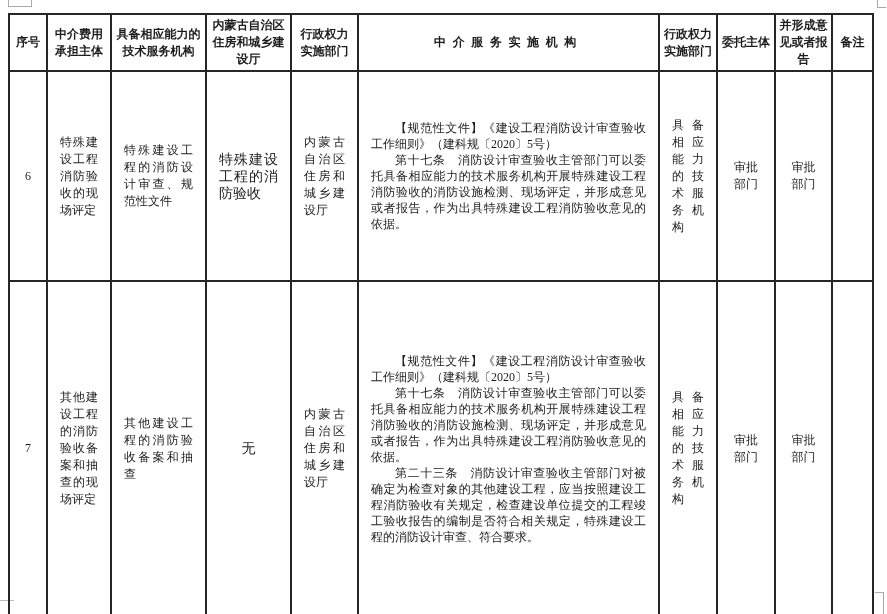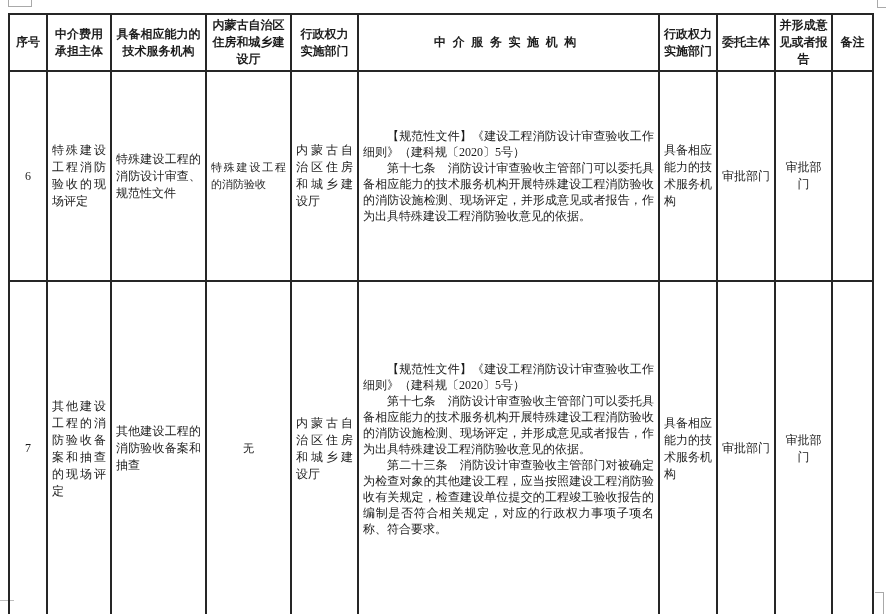--- a/index.html
+++ b/index.html
@@ -1,35 +1,35 @@
 <!DOCTYPE html>
 <html><head>
 <meta charset="utf-8">
 <style>
   html,body{margin:0;padding:0;background:#ffffff;}
   .page{position:relative;width:887px;height:614px;background:#ffffff;overflow:hidden;
         font-family:"Liberation Serif","DejaVu Serif",serif;color:#1c1c1c;}
   table.doc{position:absolute;left:8px;top:13px;border-collapse:collapse;table-layout:fixed;
         width:864px;}
   table.doc th,table.doc td{border:2px solid #262626;vertical-align:middle;overflow:hidden;
-        padding:2px 4px;box-sizing:border-box;}
+        padding:2px 12px;box-sizing:border-box;}
   
   table.doc th{font-family:"Liberation Sans","DejaVu Sans",sans-serif;font-weight:bold;
         font-size:12px;line-height:17px;text-align:center;word-break:break-all;padding:2px 3px;}
   th.h-basis span{letter-spacing:0.55em;white-space:nowrap;}
   tr.header-row{height:45px;}
   tr.row-6{height:210px;}
   tr.row-7{height:335px;}
   
   td{font-size:12px;line-height:17px;}
   td.c-seq{text-align:center;}
   td.c-name{text-align:justify;text-justify:inter-character;word-break:break-all;padding:2px 4px;}
   td.c-main{text-align:justify;text-justify:inter-character;word-break:break-all;padding:2px 3px;}
   td.c-sub{text-align:justify;text-justify:inter-character;word-break:break-all;
-        font-size:11px;padding:2px 1px;}
+        font-size:14px;padding:2px 1px;}
   td.c-sub.center{text-align:center;}
   td.c-dept{text-align:justify;text-justify:inter-character;word-break:break-all;padding:2px 4px;}
   td.c-basis{font-size:12px;line-height:16px;padding:2px 7px;text-align:justify;
         text-justify:inter-character;word-break:break-all;}
   td.c-basis p{margin:0;text-indent:2em;}
   td.c-agency{text-align:justify;text-justify:inter-character;word-break:break-all;padding:2px 2px;}
   td.c-principal,td.c-fee{text-align:center;word-break:break-all;padding:2px 2px;}
   td.c-remark{text-align:center;}
   
   .art{position:absolute;border:0 solid #a9a9a9;}
@@ -93,21 +93,21 @@
       </tr>
       <tr class="row-7">
         <td class="c-seq">7</td>
         <td class="c-name">其他建设工程的消防验收备案和抽查的现场评定</td>
         <td class="c-main">其他建设工程的消防验收备案和抽查</td>
         <td class="c-sub center">无</td>
         <td class="c-dept">内蒙古自治区住房和城乡建设厅</td>
         <td class="c-basis">
           <p>【规范性文件】《建设工程消防设计审查验收工作细则》（建科规〔2020〕5号）</p>
           <p>第十七条　消防设计审查验收主管部门可以委托具备相应能力的技术服务机构开展特殊建设工程消防验收的消防设施检测、现场评定，并形成意见或者报告，作为出具特殊建设工程消防验收意见的依据。</p>
-          <p>第二十三条　消防设计审查验收主管部门对被确定为检查对象的其他建设工程，应当按照建设工程消防验收有关规定，检查建设单位提交的工程竣工验收报告的编制是否符合相关规定，对应的行政权力事项子项名称、符合要求。</p>
+          <p>第二十三条　消防设计审查验收主管部门对被确定为检查对象的其他建设工程，应当按照建设工程消防验收有关规定，检查建设单位提交的工程竣工验收报告的编制是否符合相关规定，特殊建设工程的消防设计审查、符合要求。</p>
         </td>
         <td class="c-agency">具备相应能力的技术服务机构</td>
         <td class="c-principal">审批部门</td>
         <td class="c-fee">审批部门</td>
         <td class="c-remark"></td>
       </tr>
     </tbody>
   </table>
 </div>
 

